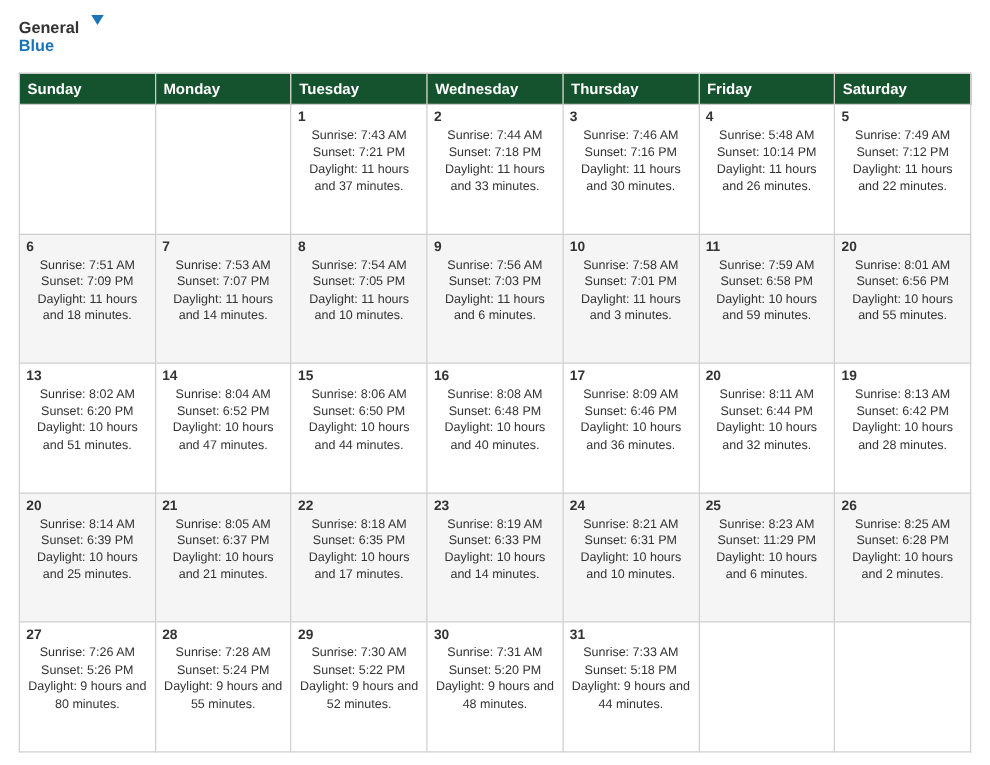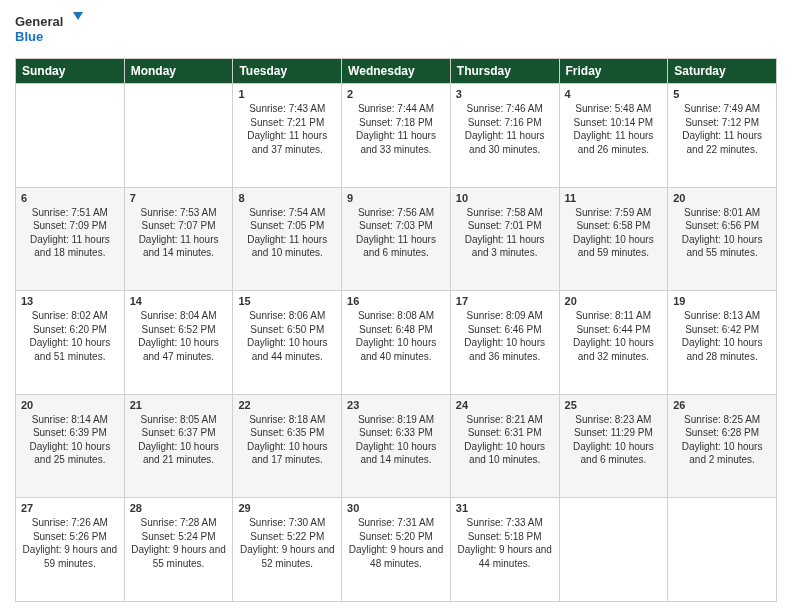--- a/index.html
+++ b/index.html
@@ -331,21 +331,21 @@
               <div>Daylight: 10 hours and 2 minutes.</div>
             </div>
           </td>
         </tr>
         <tr>
           <td>
             <span class="day-number">27</span>
             <div class="day-info">
               <div>Sunrise: 7:26 AM</div>
               <div>Sunset: 5:26 PM</div>
-              <div>Daylight: 9 hours and 59 minutes.</div>
+              <div>Daylight: 9 hours and 80 minutes.</div>
             </div>
           </td>
           <td>
             <span class="day-number">28</span>
             <div class="day-info">
               <div>Sunrise: 7:28 AM</div>
               <div>Sunset: 5:24 PM</div>
               <div>Daylight: 9 hours and 55 minutes.</div>
             </div>
           </td>

